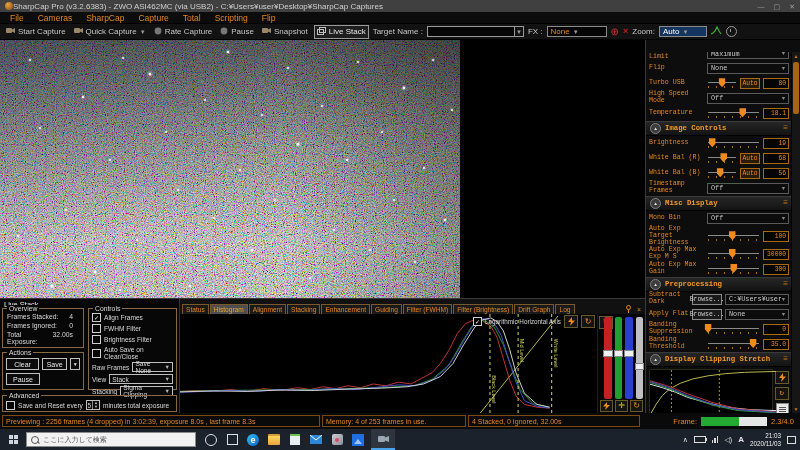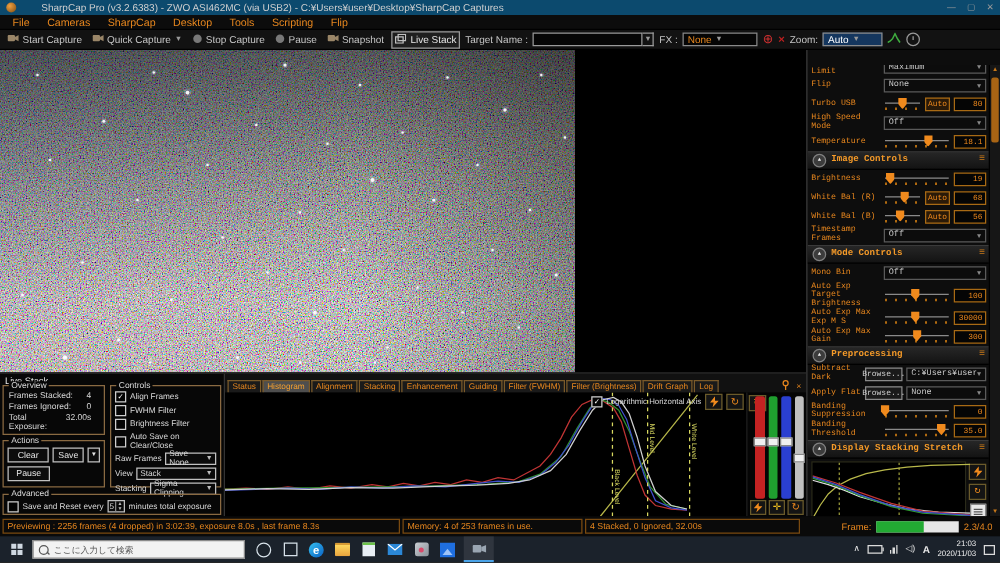--- a/index.html
+++ b/index.html
@@ -1,20 +1,20 @@
 <!DOCTYPE html>
 <html><head>
 <meta charset="utf-8">
 <style>
   html,body{margin:0;padding:0;background:#444;}
   .screen{position:relative;width:800px;height:450px;background:#000;overflow:hidden;
     font-family:"Liberation Sans",sans-serif;-webkit-font-smoothing:antialiased;}
   
-  .titlebar{position:absolute;left:0;top:0;width:800px;height:12px;background:#0c4a6e;
-    display:flex;align-items:center;gap:20px;padding:0 5px;box-sizing:border-box;}
+  .titlebar{position:absolute;left:0;top:0;width:800px;height:12px;background:#404040;
+    display:flex;align-items:center;gap:0;padding:0 5px;box-sizing:border-box;}
   .appicon{width:8px;height:8px;border-radius:50%;background:radial-gradient(circle at 35% 35%,#f0a040,#7a4a10);}
   .titletext{font-size:8px;color:#cfcfcf;white-space:nowrap;}
   .winbtns{margin-left:auto;display:flex;gap:9px;color:#9a9a9a;font-size:7px;line-height:1;}
   .menubar{position:absolute;left:0;top:12px;width:800px;height:12px;background:#0c0c0c;
     border-bottom:1px solid #000;display:flex;align-items:center;padding-left:3px;box-sizing:border-box;}
   .menubar span{color:#e8871e;font-size:8.5px;padding:0 7px;}
   .toolbar{position:absolute;left:0;top:24px;width:800px;height:16px;background:#121212;
     border-bottom:1px solid #000;display:flex;align-items:center;gap:4px;padding:0 4px;box-sizing:border-box;
     font-size:8px;color:#c6c6c6;white-space:nowrap;}
   .tbtn{display:flex;align-items:center;gap:3px;padding:1px 2px;}
@@ -167,22 +167,22 @@
       <span>—</span>
       <span>▢</span>
       <span>✕</span>
     </div>
   </div>
 
   <div class="menubar" id="menubar">
       <span>File</span>
       <span>Cameras</span>
       <span>SharpCap</span>
-      <span>Desktop</span>
-      <span>Tools</span>
+      <span>Capture</span>
+      <span>Total</span>
       <span>Scripting</span>
       <span>Flip</span>
     </div>
 
   <div class="toolbar">
     <span id="toolbar-buttons" style="display:flex;align-items:center;gap:4px;">
         <span class="tbtn">
           <span><svg width="9" height="7">
               <rect x="0" y="1" width="6" height="5" rx="1" fill="#9a8668"></rect>
               <polygon points="6,2.5 9,1 9,6 6,4.5" fill="#9a8668"></polygon>
@@ -194,21 +194,21 @@
               <rect x="0" y="1" width="6" height="5" rx="1" fill="#9a8668"></rect>
               <polygon points="6,2.5 9,1 9,6 6,4.5" fill="#9a8668"></polygon>
             </svg></span>
           <span>Quick Capture</span>
           <span style="color: rgb(153, 153, 153); font-size: 6px;">▼</span>
         </span>
         <span class="tbtn">
           <span><svg width="8" height="8">
               <circle cx="4" cy="4" r="3.4" fill="#787878"></circle>
             </svg></span>
-          <span>Stop Capture</span>
+          <span>Rate Capture</span>
         </span>
         <span class="tbtn">
           <span><svg width="8" height="8">
               <circle cx="4" cy="4" r="3.4" fill="#787878"></circle>
             </svg></span>
           <span>Pause</span>
         </span>
         <span class="tbtn">
           <span><svg width="9" height="7">
               <rect x="0" y="1" width="6" height="5" rx="1" fill="#9a8668"></rect>
@@ -590,21 +590,21 @@
         </div>
         <div class="c-row">
           <span class="c-label">Timestamp Frames</span>
           <span class="c-dd">
             <span>Off</span>
             <span class="chev">▼</span>
           </span>
         </div>
         <div class="sec-h">
           <span class="circ">▲</span>
-          <span class="txt">Mode Controls</span>
+          <span class="txt">Misc Display</span>
           <span class="ham">≡</span>
         </div>
         <div class="c-row">
           <span class="c-label">Mono Bin</span>
           <span class="c-dd">
             <span>Off</span>
             <span class="chev">▼</span>
           </span>
         </div>
         <div class="c-row">
@@ -668,21 +668,21 @@
           <span class="c-label">Banding Threshold</span>
           <span class="slider">
             <span class="track"></span>
             <span class="ticks"></span>
             <span class="thumb" style="left: 87%;"></span>
           </span>
           <span class="valbox">35.0</span>
         </div>
         <div class="sec-h">
           <span class="circ">▲</span>
-          <span class="txt">Display Stacking Stretch</span>
+          <span class="txt">Display Clipping Stretch</span>
           <span class="ham">≡</span>
         </div>
         <div class="stretch-wrap">
           <div class="stretch-graph">
             <svg width="126" height="46" style="position:absolute;left:0;top:0;">
               <line x1="21.42" y1="0" x2="21.42" y2="46" stroke="#9a9a3a" stroke-dasharray="2,2" stroke-width="1"></line>
               <line x1="69.30000000000001" y1="0" x2="69.30000000000001" y2="46" stroke="#9a9a3a" stroke-dasharray="2,2" stroke-width="1"></line>
               <polyline points="0,45 6.300000000000001,34 12.600000000000001,25.200000000000003 20.16,18.6 30.24,13.32 42.84,8.92 57.96,5.84 75.6,3.6399999999999997 94.5,2.32 126,1.44" fill="none" stroke="#b8b84a" stroke-width="1"></polyline>
               <polyline points="0,14.2 12.600000000000001,17.72 25.200000000000003,22.119999999999997 37.8,27.4 56.7,32.68 75.6,37.08 100.80000000000001,39.72 126,40.6" fill="none" stroke="#e0e0e0" stroke-width="1"></polyline>
               <polyline points="0,10.68 18.9,16.4 37.8,23.880000000000003 63,32.68 88.19999999999999,38.839999999999996 126,41.92" fill="none" stroke="#c03434" stroke-width="1"></polyline>

